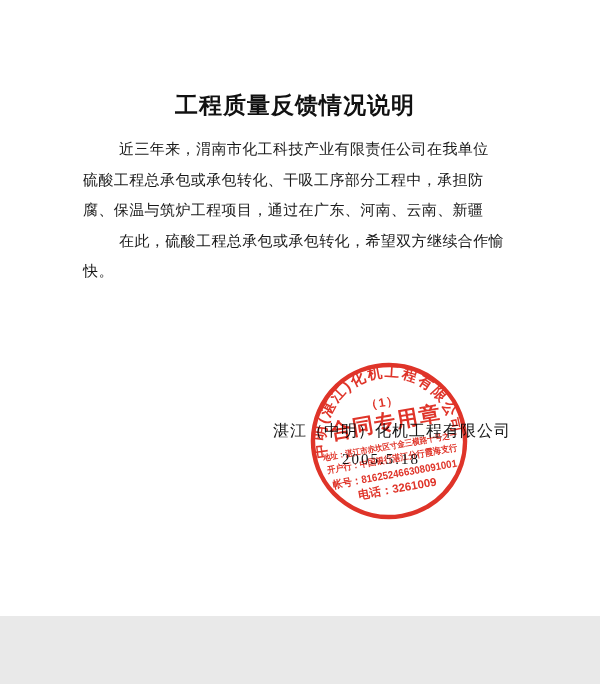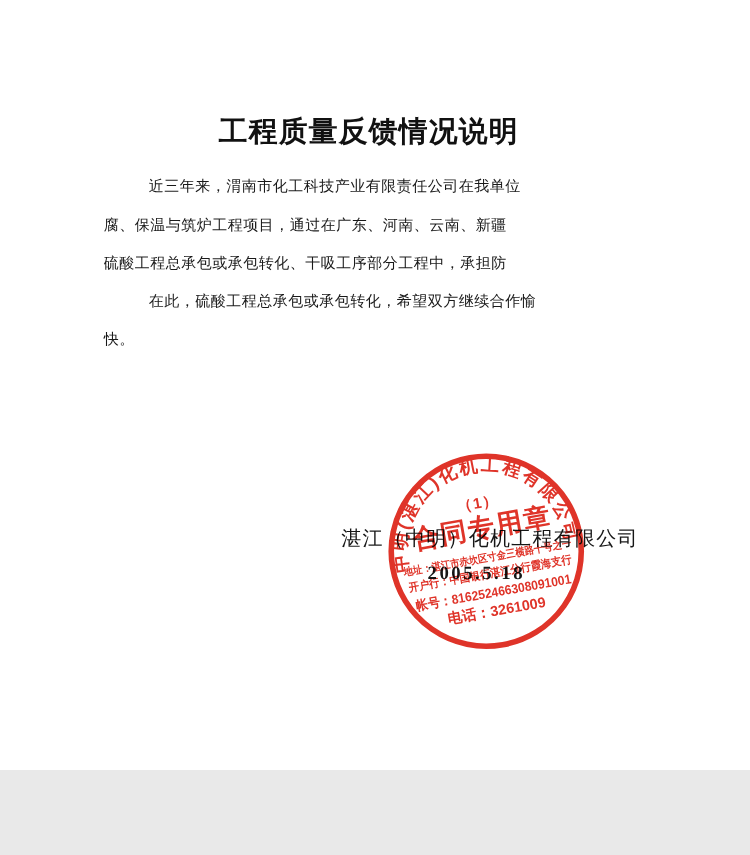--- a/index.html
+++ b/index.html
@@ -18,41 +18,41 @@
     text-align:center;
     font-family:"Liberation Sans", sans-serif;
     font-weight:bold;
     font-size:23px;
     letter-spacing:1px;
     color:#111;
   }
   .body-text{
     position:absolute;
     left:83px;top:134px;width:432px;
-    font-size:12px;
+    font-size:15px;
     line-height:30.5px;
     letter-spacing:0.4px;
     color:#191919;
   }
   .body-line{white-space:nowrap;}
   .body-line.indent{text-indent:36px;}
   .signature{
     position:absolute;
     left:273px;top:421px;
     font-size:16px;
     letter-spacing:1px;
     white-space:nowrap;
     color:#161616;
   }
   .date{
     position:absolute;
     left:342px;top:451px;
     font-size:15px;
     letter-spacing:2px;
-    font-weight:bold;
+    font-weight:normal;
     white-space:nowrap;
     color:#161616;
   }
   .stamp{
     position:absolute;
     left:303px;top:355px;
     width:172px;height:172px;
     transform:rotate(-10deg);
     mix-blend-mode:multiply;
     opacity:0.93;
@@ -68,22 +68,22 @@
 </style>
 </head>
 <body>
 
 <div class="page">
 
   <div class="doc-title">工程质量反馈情况说明</div>
 
   <div class="body-text">
     <div class="body-line indent">近三年来，渭南市化工科技产业有限责任公司在我单位</div>
+    <div class="body-line">硫酸工程总承包或承包转化、干吸工序部分工程中，承担防</div>
     <div class="body-line">腐、保温与筑炉工程项目，通过在广东、河南、云南、新疆</div>
-    <div class="body-line">硫酸工程总承包或承包转化、干吸工序部分工程中，承担防</div>
     <div class="body-line indent">在此，硫酸工程总承包或承包转化，希望双方继续合作愉</div>
     <div class="body-line">快。</div>
   </div>
 
   <div class="signature">湛江（中明）化机工程有限公司</div>
 
   <div class="date">2005.5.18</div>
 
   <div class="stamp">
     <svg width="172" height="172" viewBox="0 0 172 172">

